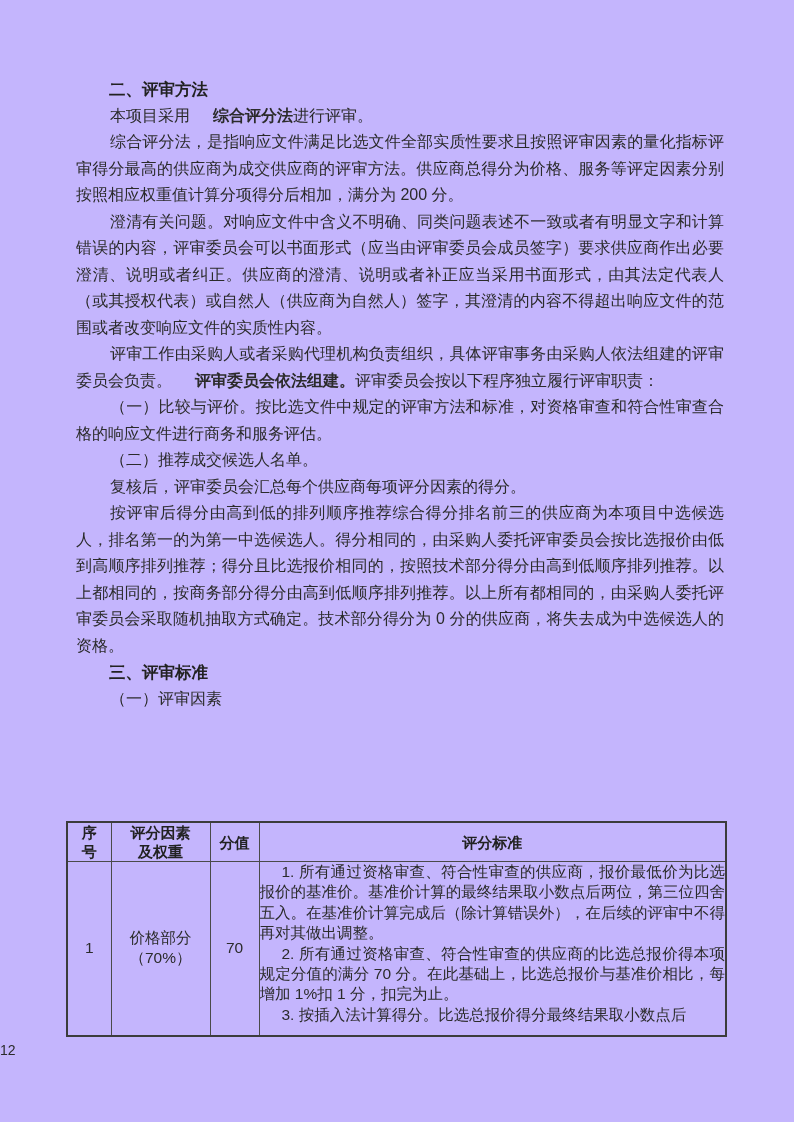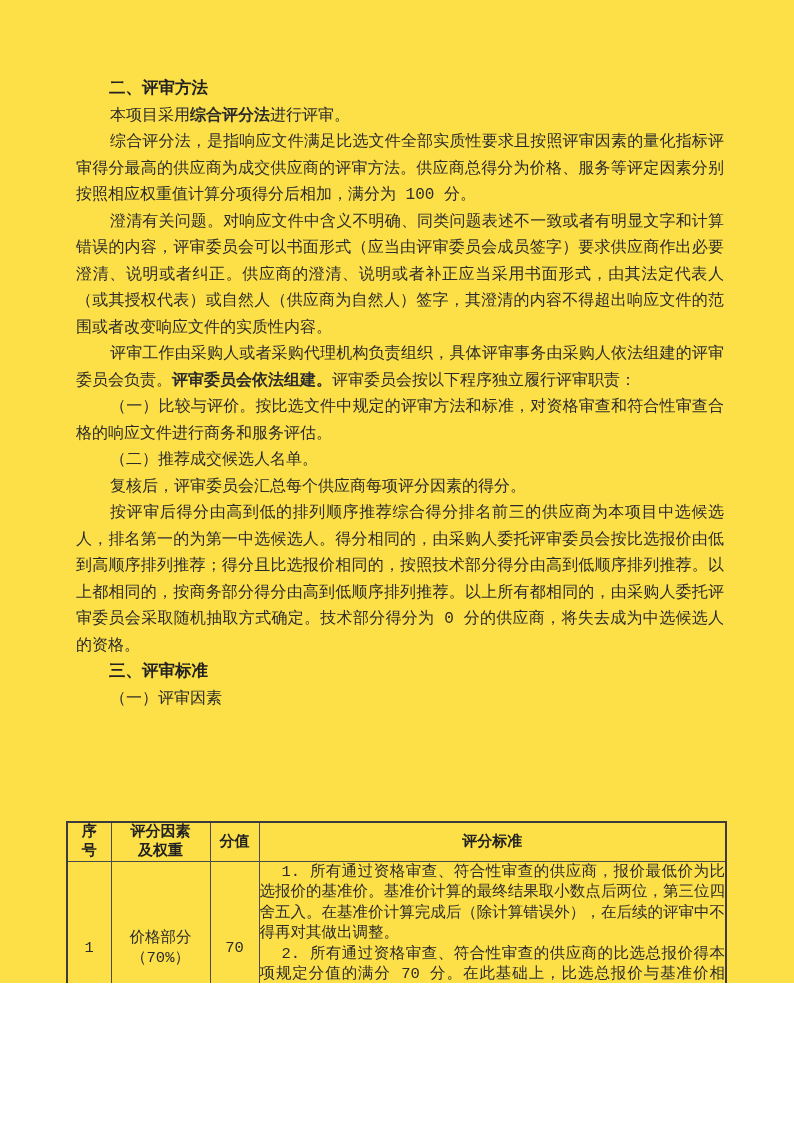--- a/index.html
+++ b/index.html
@@ -1,22 +1,22 @@
 <!DOCTYPE html>
 <html><head>
 <meta charset="utf-8">
 <style>
   html, body { margin: 0; padding: 0; background: #ffffff; }
   .page {
     position: relative;
     width: 794px;
-    height: 983px;
-    background: #fde047;
+    height: 1122px;
+    background: #c4b5fd;
     overflow: hidden;
-    font-family: Liberation Mono, monospace;
+    font-family: Liberation Sans, sans-serif;
     color: #2b2b2b;
   }
   .body-text {
     position: absolute;
     left: 76px;
     top: 76px;
     width: 648px;
   }
   .para {
     margin: 0;
@@ -27,21 +27,21 @@
     color: #2b2b2b;
   }
   .heading {
     margin: 0;
     font-size: 16.5px;
     font-weight: 700;
     line-height: 26.5px;
     text-indent: 33px;
     color: #222222;
   }
-  .bold-run { font-weight: 700; }
+  .bold-run { font-weight: 700; padding-left: 23px; }
   table.criteria-table {
     position: absolute;
     left: 66px;
     top: 821px;
     width: 661px;
     border-collapse: collapse;
     table-layout: fixed;
     border: 2px solid #3c3c3c;
   }
   table.criteria-table td, table.criteria-table th {
@@ -93,21 +93,21 @@
 <body>
 
 <div class="page">
 
   <div class="body-text">
 
     <p class="heading">二、评审方法</p>
 
     <p class="para"><span>本项目采用</span><span class="bold-run">综合评分法</span><span>进行评审。</span></p>
 
-    <p class="para">综合评分法，是指响应文件满足比选文件全部实质性要求且按照评审因素的量化指标评审得分最高的供应商为成交供应商的评审方法。供应商总得分为价格、服务等评定因素分别按照相应权重值计算分项得分后相加，满分为 100 分。</p>
+    <p class="para">综合评分法，是指响应文件满足比选文件全部实质性要求且按照评审因素的量化指标评审得分最高的供应商为成交供应商的评审方法。供应商总得分为价格、服务等评定因素分别按照相应权重值计算分项得分后相加，满分为 200 分。</p>
 
     <p class="para">澄清有关问题。对响应文件中含义不明确、同类问题表述不一致或者有明显文字和计算错误的内容，评审委员会可以书面形式（应当由评审委员会成员签字）要求供应商作出必要澄清、说明或者纠正。供应商的澄清、说明或者补正应当采用书面形式，由其法定代表人（或其授权代表）或自然人（供应商为自然人）签字，其澄清的内容不得超出响应文件的范围或者改变响应文件的实质性内容。</p>
 
     <p class="para"><span>评审工作由采购人或者采购代理机构负责组织，具体评审事务由采购人依法组建的评审委员会负责。</span><span class="bold-run">评审委员会依法组建。</span><span>评审委员会按以下程序独立履行评审职责：</span></p>
 
     <p class="para">（一）比较与评价。按比选文件中规定的评审方法和标准，对资格审查和符合性审查合格的响应文件进行商务和服务评估。</p>
 
 
     <p class="para">（二）推荐成交候选人名单。</p>
 

